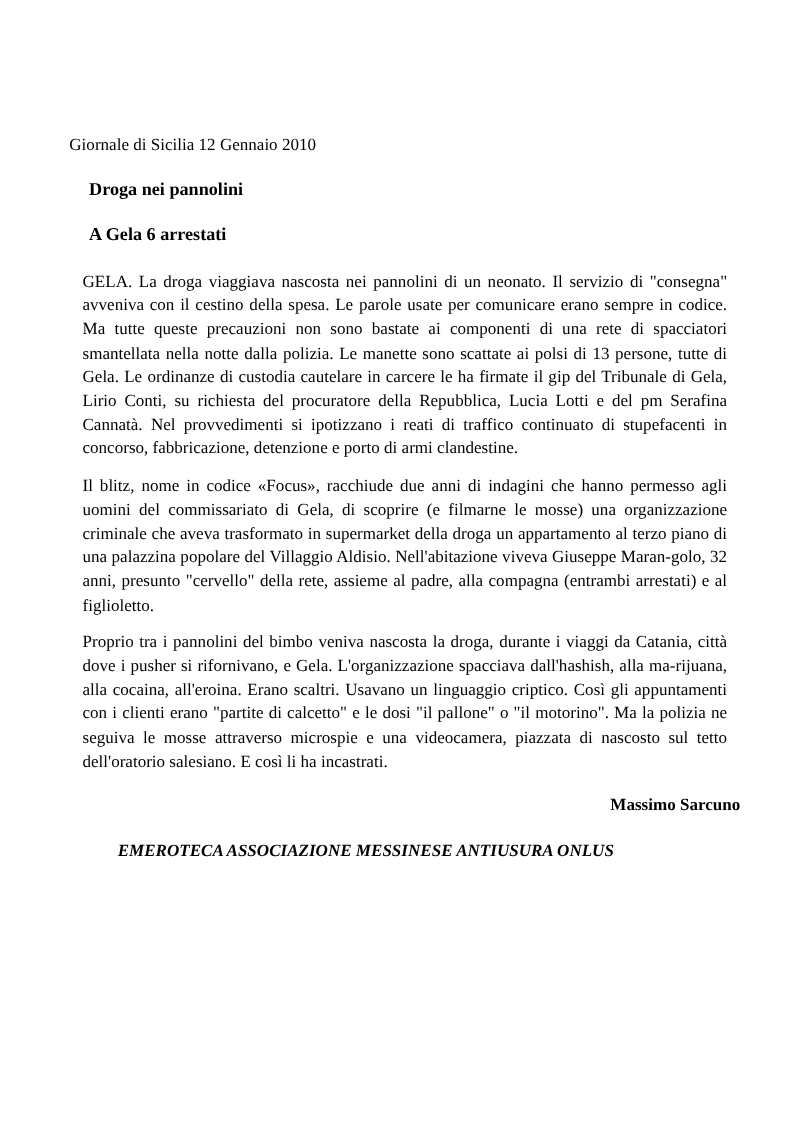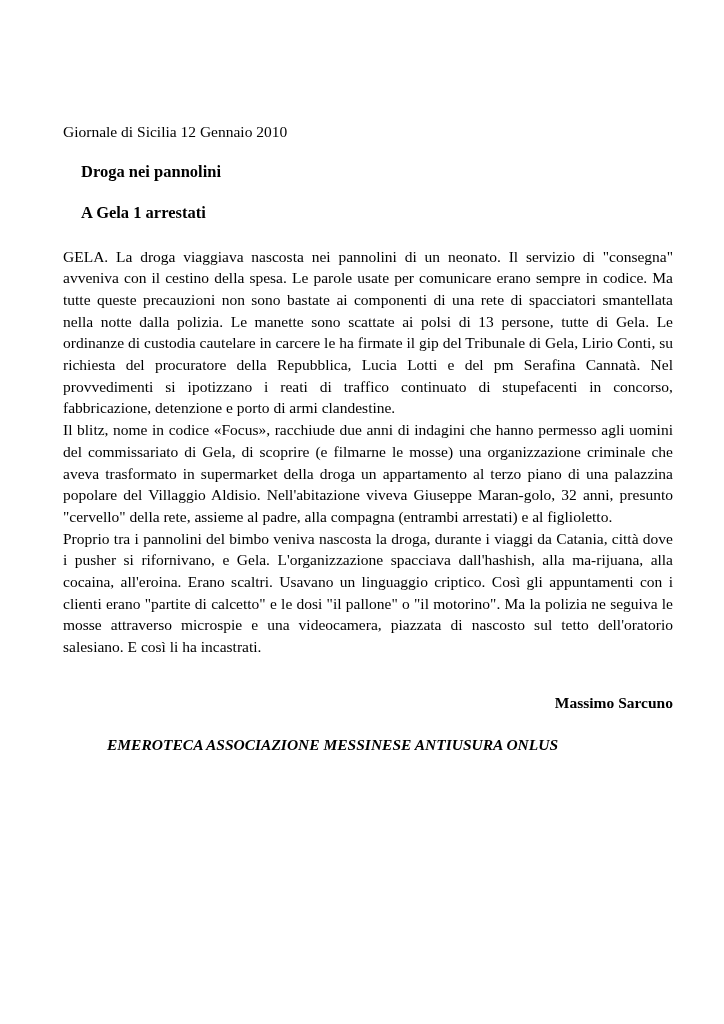--- a/index.html
+++ b/index.html
@@ -38,48 +38,48 @@
     line-height: 1.42;
     margin: 18px;
   }
   .body-block {
     margin-top: 21px;
   }
   .para {
     font-size: 15.5px;
     line-height: 1.40;
     text-align: justify;
-    margin: 0;
+    margin: 12px;
     hyphens: manual;
   }
   .byline {
     font-size: 15.5px;
     font-weight: bold;
     text-align: right;
-    margin-top: 36px;
+    margin-top: 20px;
   }
   .footer-note {
     font-size: 15.5px;
     font-weight: bold;
     font-style: italic;
     margin-top: 24px;
     margin-left: 44px;
   }
 </style>
 </head>
 <body>
 
 <div class="page">
   <div class="content">
 
     <div class="source-line">Giornale di Sicilia 12 Gennaio 2010</div>
 
     <div class="headline">Droga nei pannolini</div>
 
-    <div class="headline">A Gela 1 arrestati</div>
+    <div class="headline">A Gela 6 arrestati</div>
 
     <div class="body-block">
       <p class="para">GELA. La droga viaggiava nascosta nei pannolini di un neonato. Il servizio di "consegna" avveniva con il cestino della spesa. Le parole usate per comunicare erano sempre in codice. Ma tutte queste precauzioni non sono bastate ai componenti di una rete di spacciatori smantellata nella notte dalla polizia. Le manette sono scattate ai polsi di 13 persone, tutte di Gela. Le ordinanze di custodia cautelare in carcere le ha firmate il gip del Tribunale di Gela, Lirio Conti, su richiesta del procuratore della Repubblica, Lucia Lotti e del pm Serafina Cannatà. Nel provvedimenti si ipotizzano i reati di traffico continuato di stupefacenti in concorso, fabbricazione, detenzione e porto di armi clandestine.</p>
       <p class="para">Il blitz, nome in codice «Focus», racchiude due anni di indagini che hanno permesso agli uomini del commissariato di Gela, di scoprire (e filmarne le mosse) una organizzazione criminale che aveva trasformato in supermarket della droga un appartamento al terzo piano di una palazzina popolare del Villaggio Aldisio. Nell'abitazione viveva Giuseppe Maran-golo, 32 anni, presunto "cervello" della rete, assieme al padre, alla compagna (entrambi arrestati) e al figlioletto.</p>
       <p class="para">Proprio tra i pannolini del bimbo veniva nascosta la droga, durante i viaggi da Catania, città dove i pusher si rifornivano, e Gela. L'organizzazione spacciava dall'hashish, alla ma-rijuana, alla cocaina, all'eroina. Erano scaltri. Usavano un linguaggio criptico. Così gli appuntamenti con i clienti erano "partite di calcetto" e le dosi "il pallone" o "il motorino". Ma la polizia ne seguiva le mosse attraverso microspie e una videocamera, piazzata di nascosto sul tetto dell'oratorio salesiano. E così li ha incastrati.</p>
     </div>
 
     <div class="byline">Massimo Sarcuno</div>
 
     <div class="footer-note">EMEROTECA ASSOCIAZIONE MESSINESE ANTIUSURA ONLUS</div>

